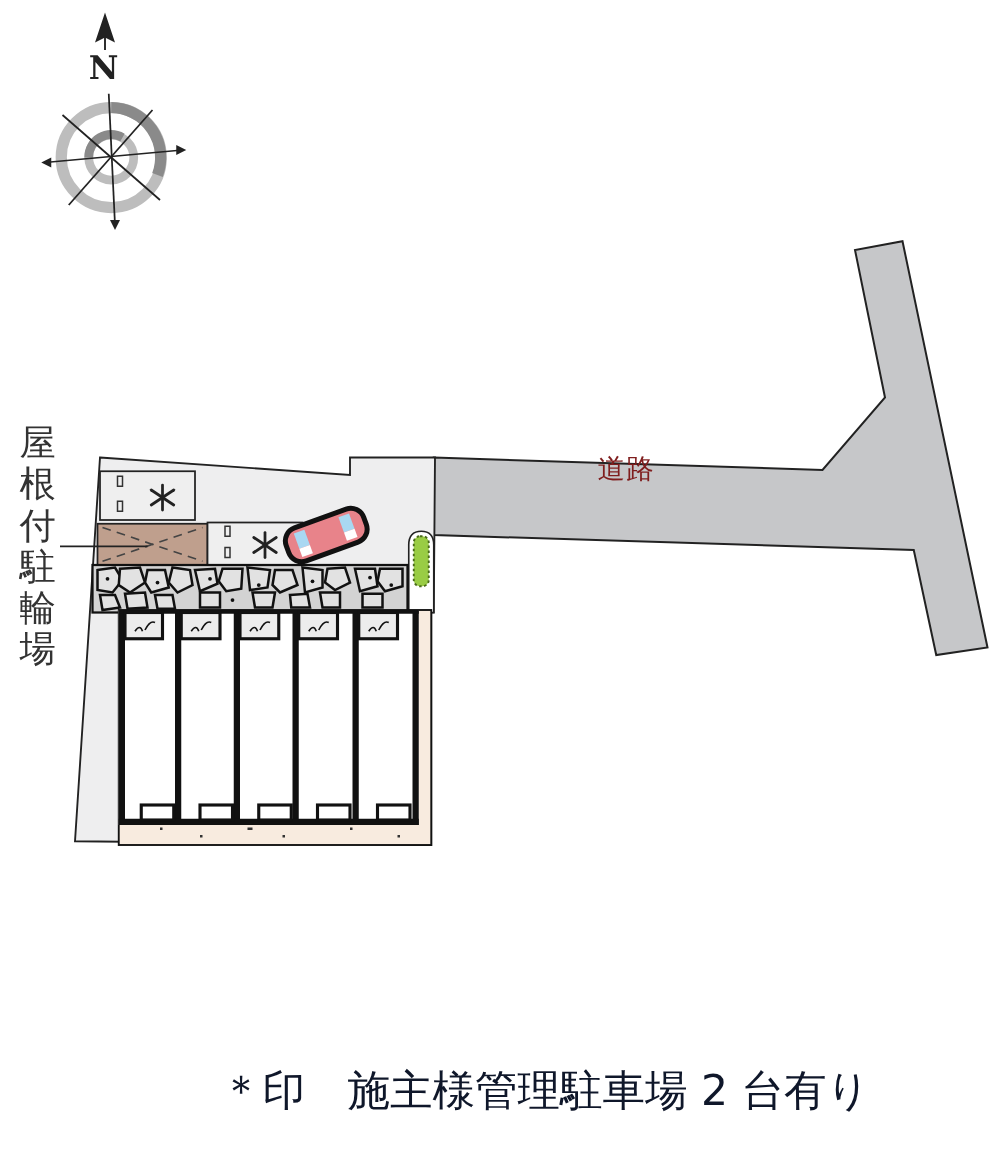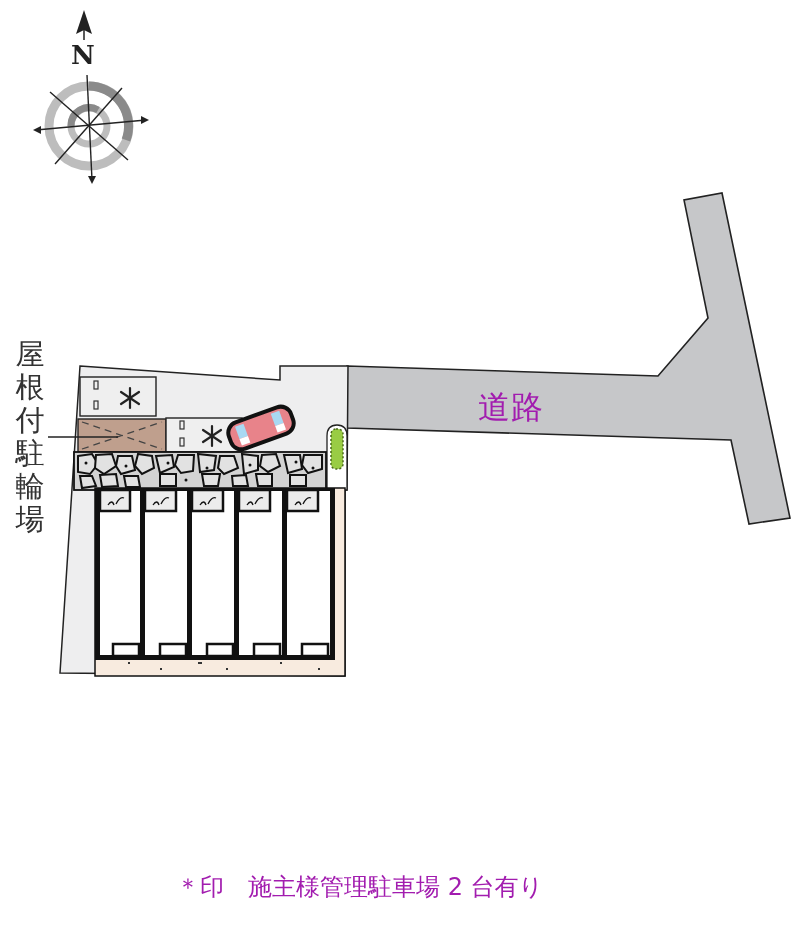--- a/index.html
+++ b/index.html
@@ -2,22 +2,22 @@
 <html><head>
   <meta charset="utf-8">
   <style>
     html, body { margin: 0; padding: 0; background: #ffffff; }
     body { width: 800px; height: 938px; position: relative; overflow: hidden;
            font-family: "DejaVu Sans", sans-serif; color: #222; }
     #map { position: absolute; left: 0; top: 0; width: 800px; height: 938px; }
     .vlabel { position: absolute; left: 12px; top: 338px; width: 36px;
               font-size: 29px; line-height: 33px; text-align: center; color: #333; }
     .vlabel span { display: block; }
-    .road-label { position: absolute; left: 478px; top: 386px; font-size: 32px; color: #a21caf; letter-spacing: 1px; }
-    .legend { position: absolute; left: 176px; top: 850px; font-size: 24px; color: #a21caf; white-space: pre; margin-top: 21px; }
+    .road-label { position: absolute; left: 478px; top: 360px; font-size: 22px; color: #7f1d1d; letter-spacing: 1px; }
+    .legend { position: absolute; left: 176px; top: 850px; font-size: 34px; color: #0f172a; white-space: pre; }
     .north-label { position: absolute; left: 71px; top: 40px; font-family: "DejaVu Serif", serif;
                    font-weight: bold; font-size: 26px; color: #222; }
   </style>
 </head>
 <body>
 
 <div id="map">
   <svg width="800" height="938" viewBox="0 0 800 938" xmlns="http://www.w3.org/2000/svg">
 
     <g>

